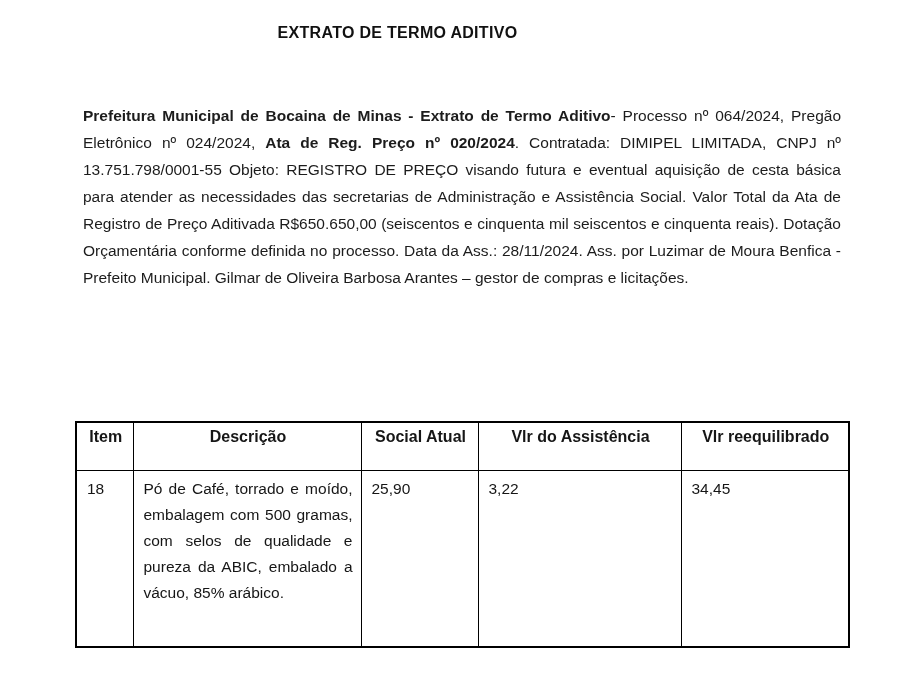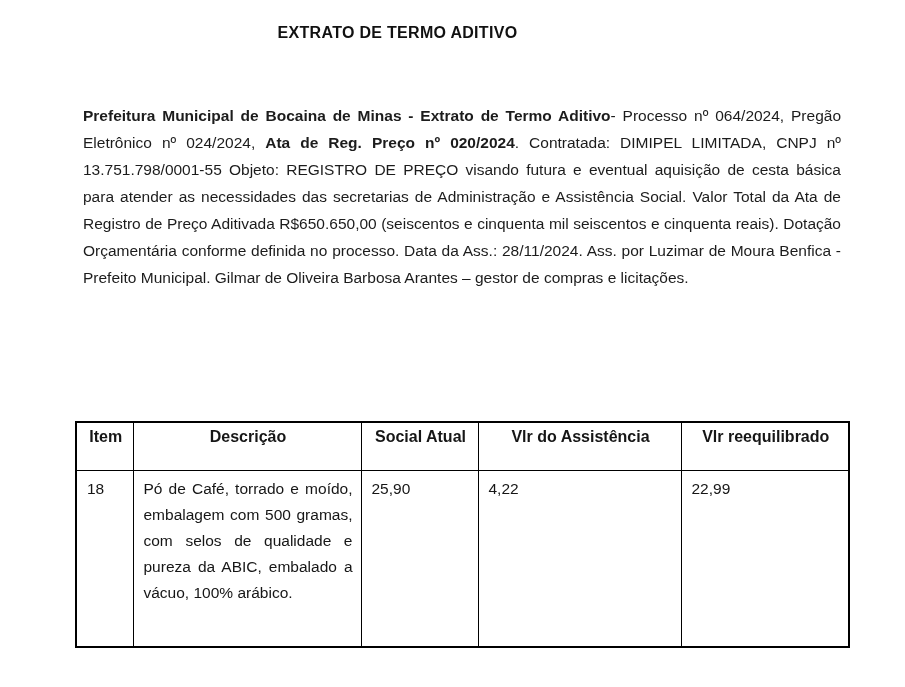--- a/index.html
+++ b/index.html
@@ -98,21 +98,21 @@
         <th>Item</th>
         <th>Descrição</th>
         <th>Social Atual</th>
         <th>Vlr do Assistência</th>
         <th>Vlr reequilibrado</th>
       </tr>
     </thead>
     <tbody>
       <tr>
         <td>18</td>
-        <td class="cell-desc">Pó de Café, torrado e moído, embalagem com 500 gramas, com selos de qualidade e pureza da ABIC, embalado a vácuo, 100% arábico.</td>
+        <td class="cell-desc">Pó de Café, torrado e moído, embalagem com 500 gramas, com selos de qualidade e pureza da ABIC, embalado a vácuo, 85% arábico.</td>
         <td>25,90</td>
-        <td>4,22</td>
-        <td>22,99</td>
+        <td>3,22</td>
+        <td>34,45</td>
       </tr>
     </tbody>
   </table>
 
 </div>
 
 </body></html>

